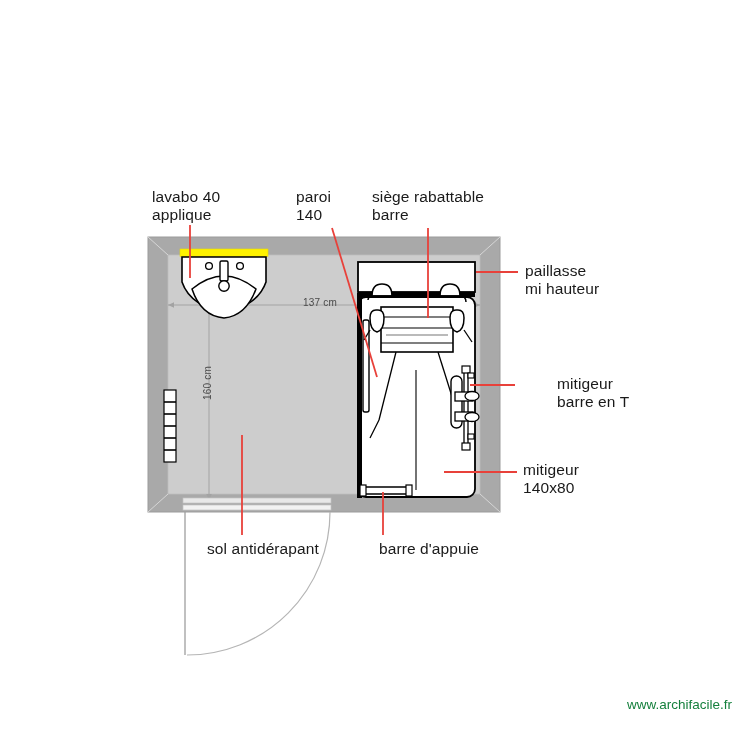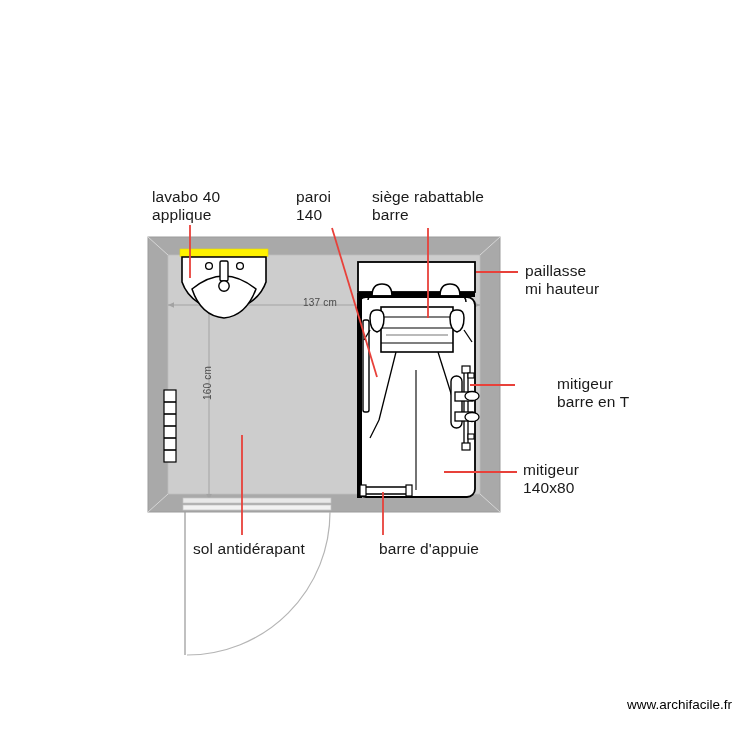--- a/index.html
+++ b/index.html
@@ -36,21 +36,21 @@
     white-space: pre-line;
     letter-spacing: 0.1px;
   }
   .lbl.ctr { }
   .lbl.lft { text-align: left; }
   .watermark {
     position: absolute;
     right: 18px;
     bottom: 38px;
     font-size: 13.5px;
-    color: #000000;
+    color: #15803d;
     font-family: "Liberation Sans", sans-serif;
   }
   .dimtext {
     position: absolute;
     font-size: 10px;
     color: #4a4a4a;
     font-family: "Liberation Sans", sans-serif;
     letter-spacing: 0.2px;
   }
   .dimtext.vert {
@@ -222,19 +222,19 @@
 
   <div class="lbl lft" style="left:525px; top:262px;">paillasse
 mi hauteur</div>
 
   <div class="lbl lft" style="left:521px; top:375px;margin-left:36px;">mitigeur
 barre en T</div>
 
   <div class="lbl lft" style="left:523px; top:461px;">mitigeur
 140x80</div>
 
-  <div class="lbl lft" style="left:193px; top:540px;">sol antidérapant</div>
+  <div class="lbl lft" style="left:207px; top:540px;">sol antidérapant</div>
 
   <div class="lbl lft" style="left:363px; top:540px;margin-left:16px;">barre d'appuie</div>
 
   <div class="watermark">www.archifacile.fr</div>
 
 </div>
 
 </body></html>

